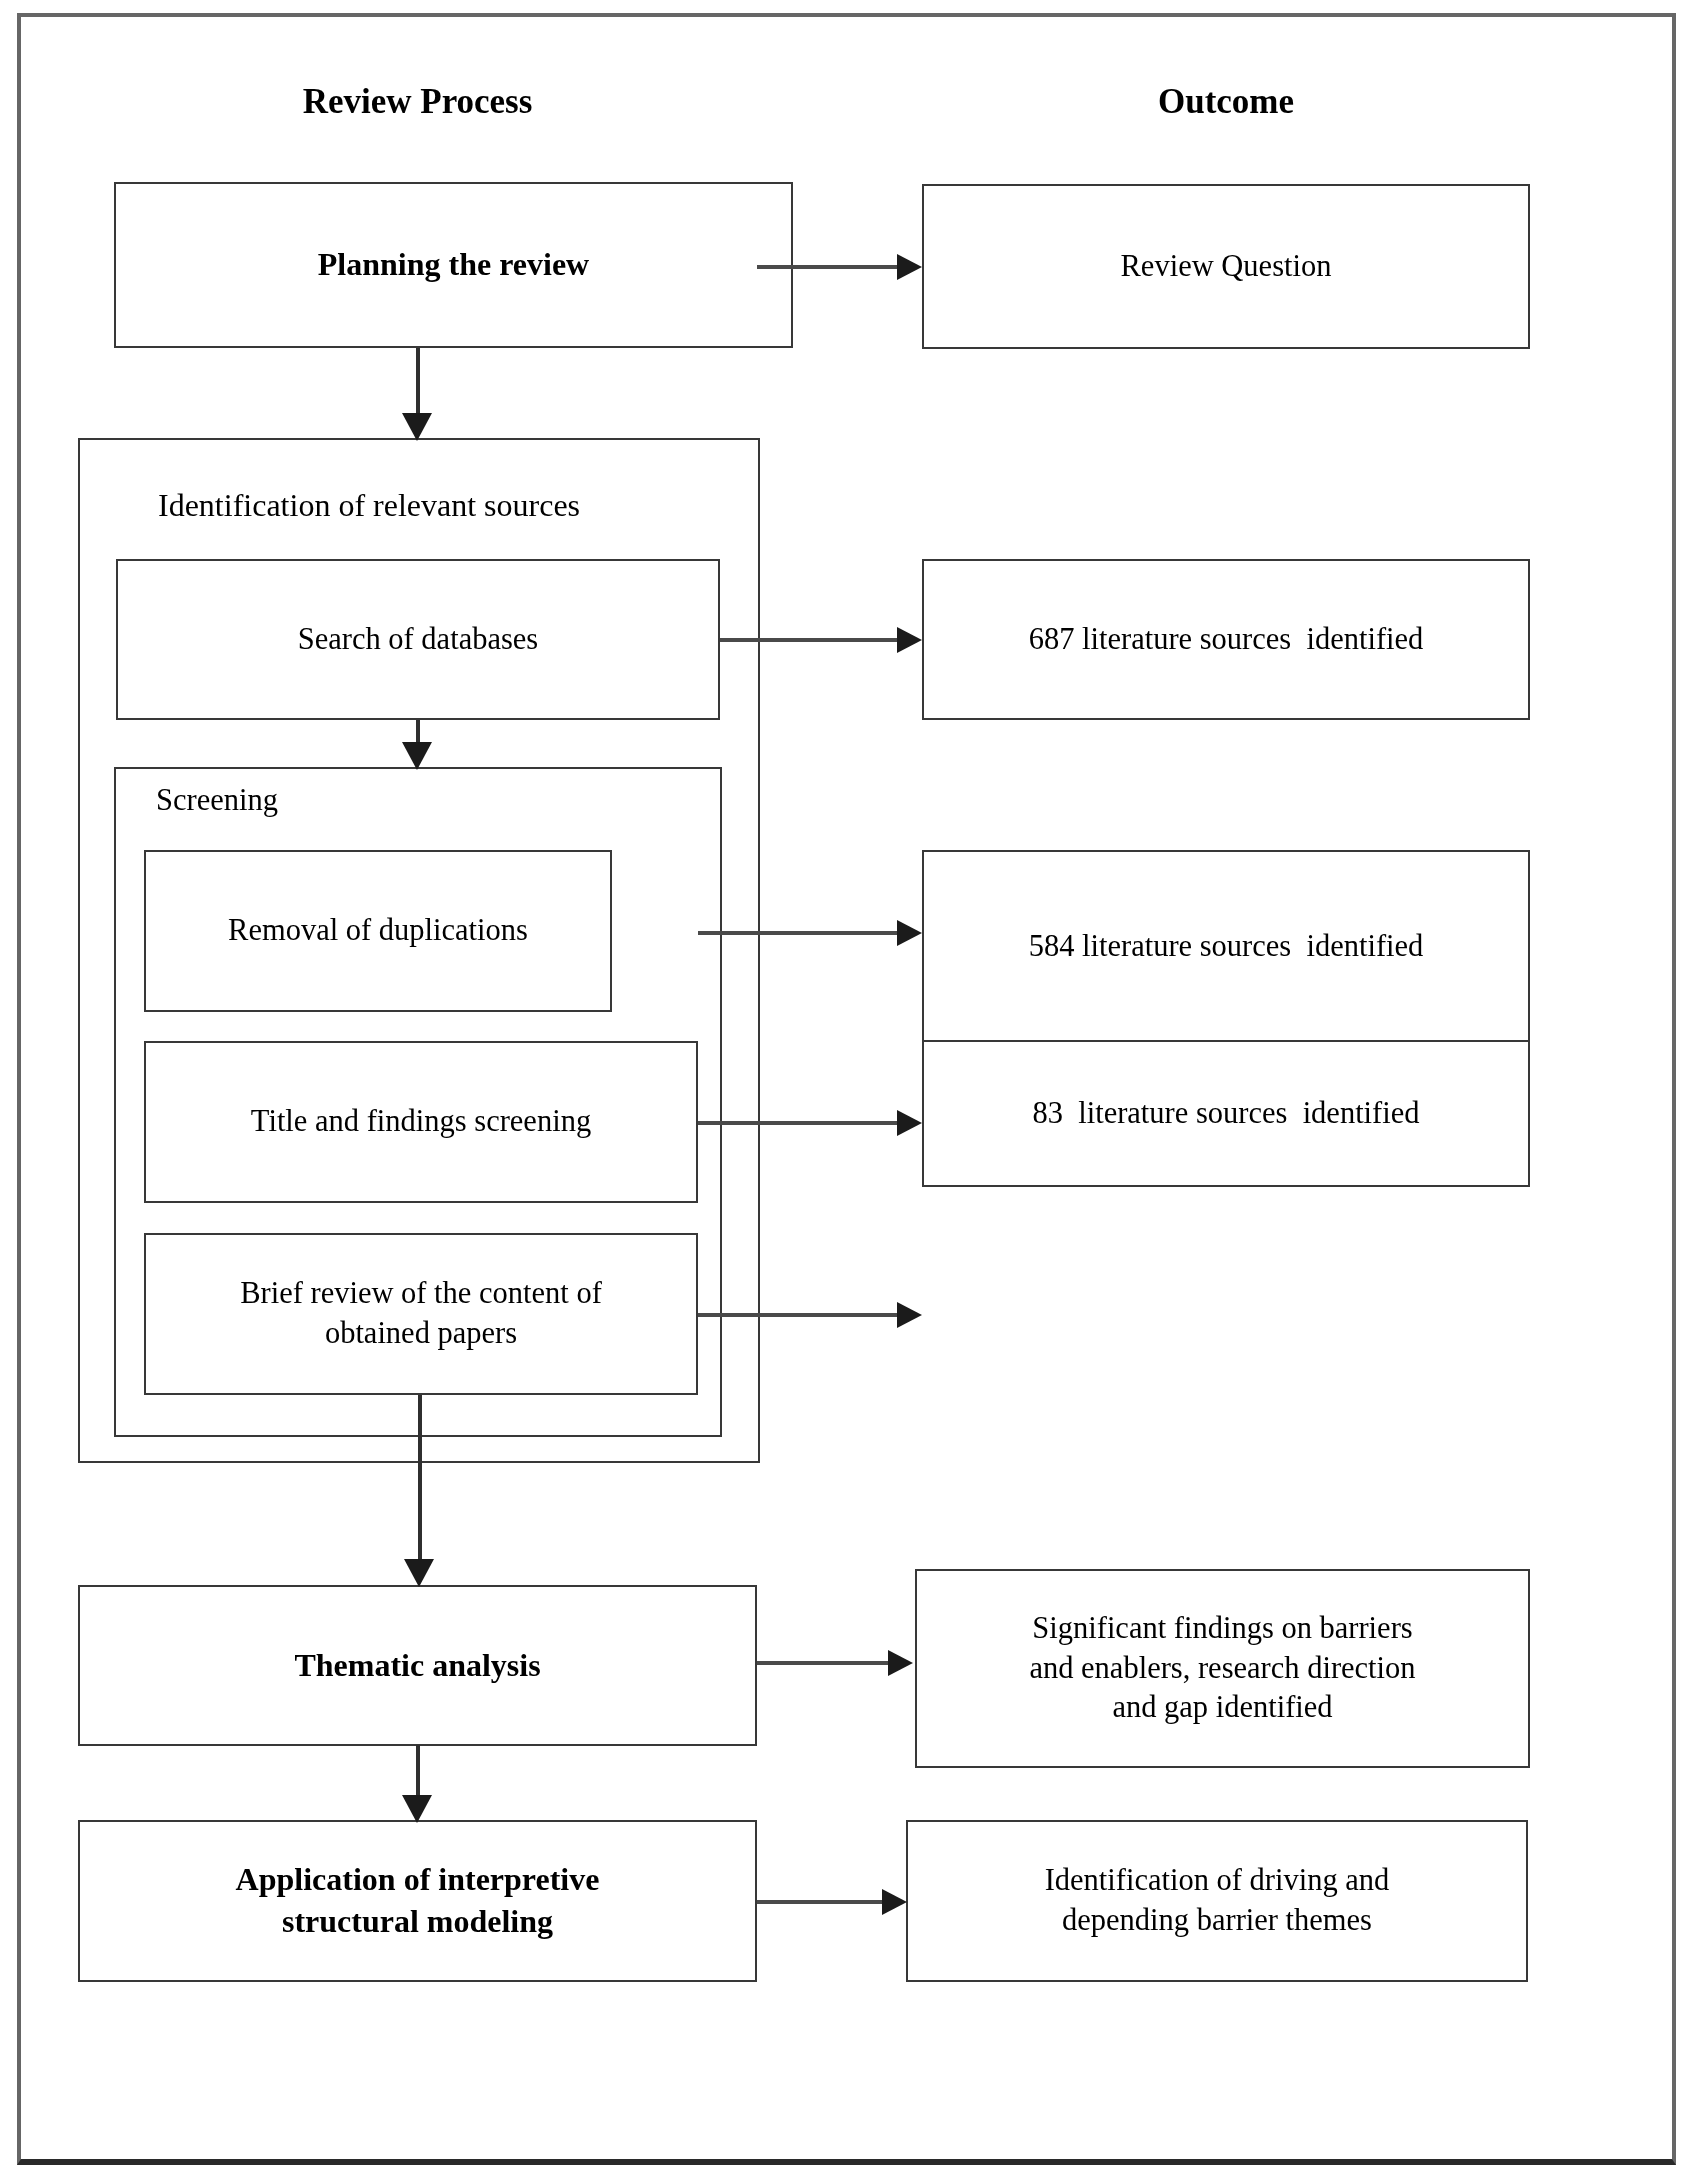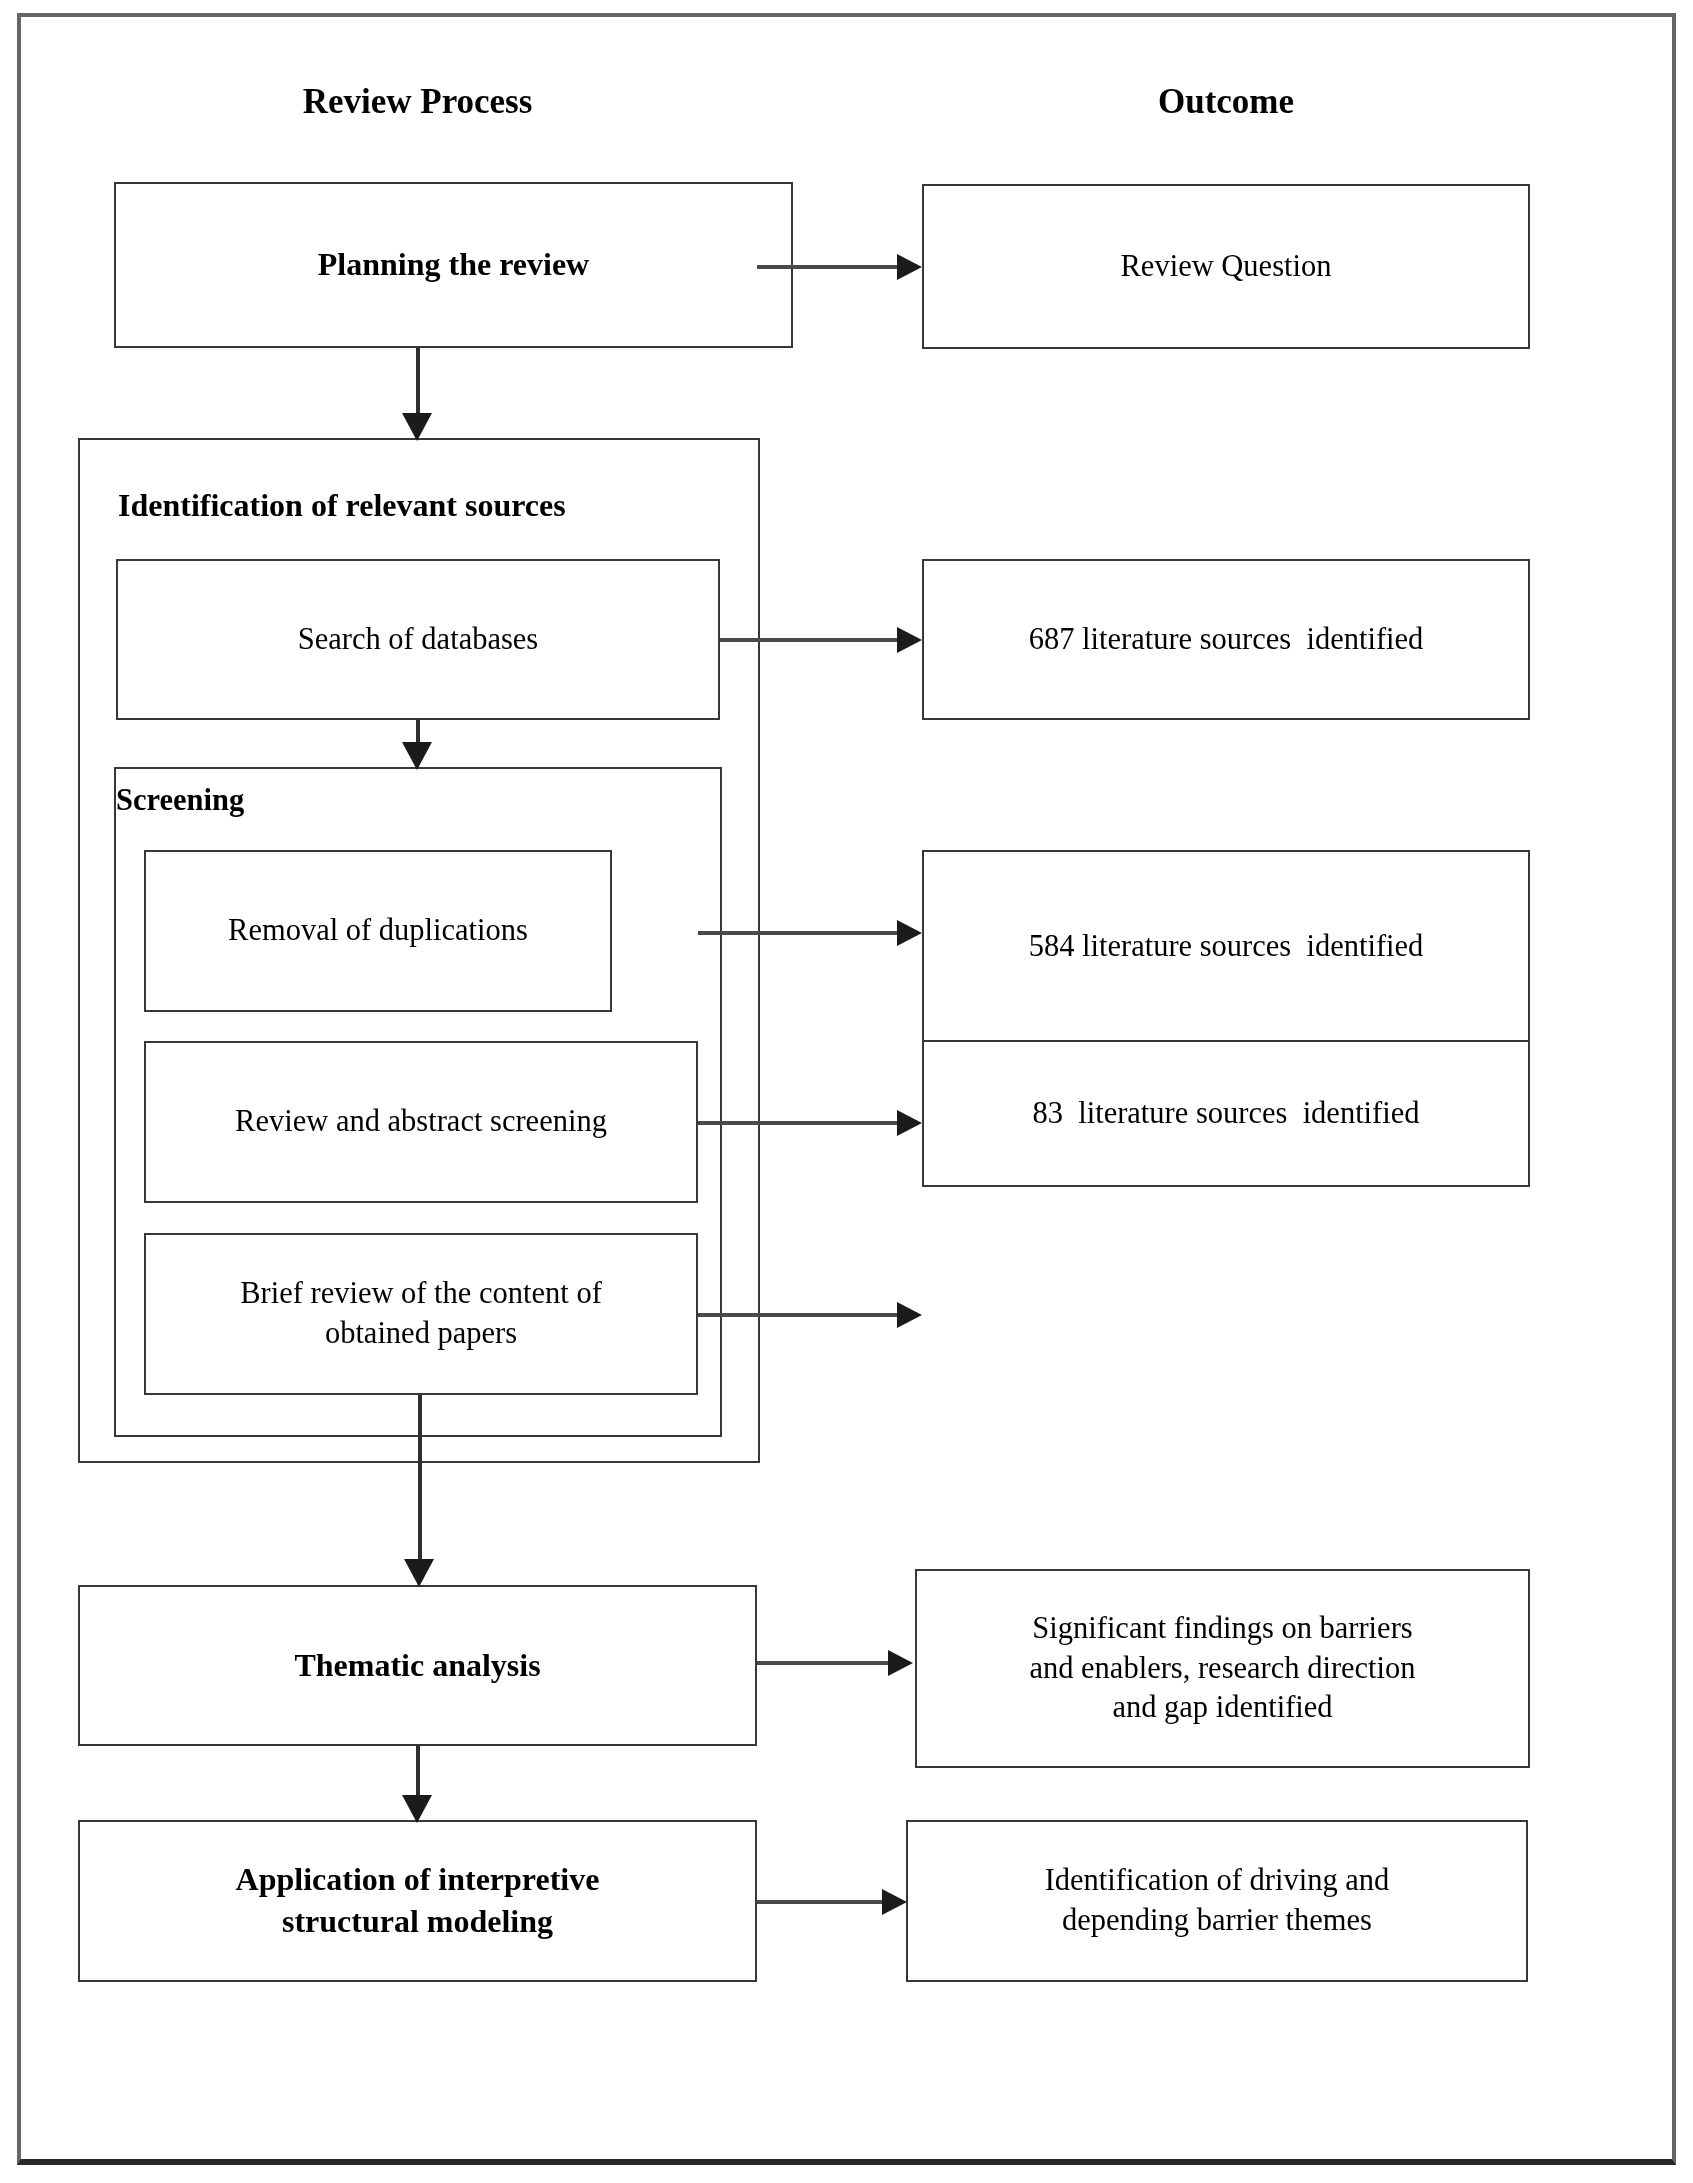--- a/index.html
+++ b/index.html
@@ -40,22 +40,23 @@
   .bold { font-weight:700; font-size:32px; }
 
   .container {
     position:absolute; box-sizing:border-box;
     border:2.8px solid #383838;
     background:#ffffff;
     z-index:1;
   }
   .container-label {
     position:absolute;
-    font-weight:700; font-size:32px;
+    font-weight:400; font-size:32px;
     white-space:pre-wrap;
+    margin-left:40px;
   }
   #label-identification { left:38px; top:47px; text-align:left; }
   #label-screening { left:0; top:14px; width:100%; text-align:left; font-size:30.5px; }
 
   #box-planning        { left:78px;  top:182px;  width:679px; height:166px;margin-left:36px; }
   #box-review-question { left:922px; top:184px;  width:608px; height:165px; }
   #container-identification { left:78px; top:438px; width:682px; height:1025px; }
   #box-search          { left:116px;  top:559px;  width:604px; height:161px; }
   #box-687             { left:922px; top:559px;  width:608px; height:161px; }
   #container-screening { left:114px;  top:767px; width:608px; height:670px; }
@@ -123,21 +124,21 @@
   <div id="box-search" class="box">Search of databases</div>
   <div id="box-687" class="box">687 literature sources  identified</div>
 
   <div id="container-screening" class="container">
     <div id="label-screening" class="container-label">Screening</div>
   </div>
 
   <div id="box-removal" class="box">Removal of duplications</div>
   <div id="box-584" class="box">584 literature sources  identified</div>
 
-  <div id="box-title-abstract" class="box">Review and abstract screening</div>
+  <div id="box-title-abstract" class="box">Title and findings screening</div>
   <div id="box-83" class="box">83  literature sources  identified</div>
 
   <div id="box-brief" class="box">Brief review of the content of
 obtained papers</div>
 
   <div id="box-thematic" class="box bold">Thematic analysis</div>
   <div id="box-findings" class="box">Significant findings on barriers
 and enablers, research direction
 and gap identified</div>
 

